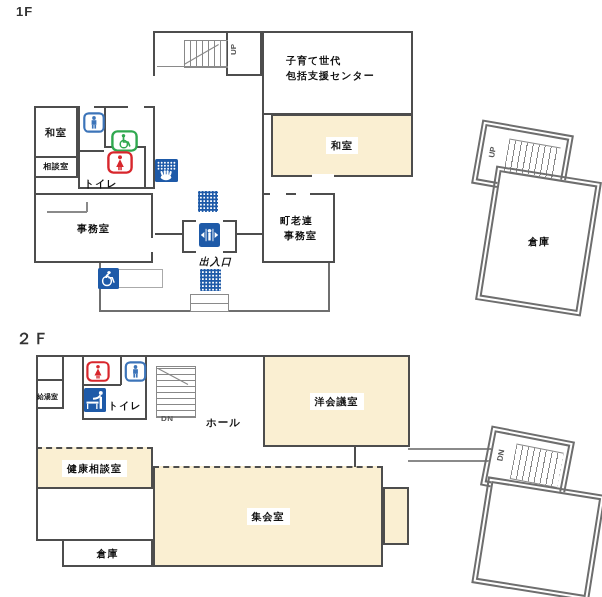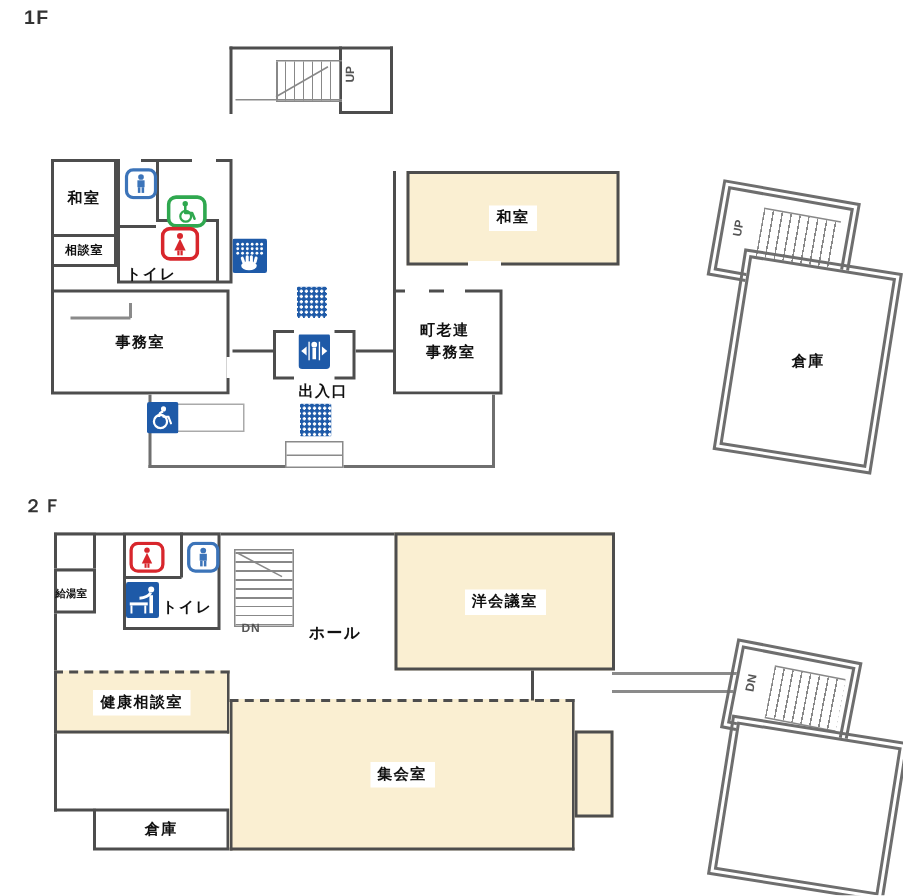--- a/index.html
+++ b/index.html
@@ -35,20 +35,26 @@
 
 
   <div class="room" style="left:153px;top:31px;width:109px;height:45px;border-bottom:none;"></div>
   <div class="wall" style="left:226px;top:31px;width:2px;height:45px;"></div>
   <div class="wall" style="left:226px;top:74px;width:36px;height:2px;"></div>
   <div class="treads-v" style="left:184px;top:40px;width:44px;height:26px;"></div>
   <div class="wall-l" style="left:157px;top:66px;width:71px;height:1px;"></div>
   <div class="slash" style="left:184px;top:64px;width:40px;height:1px;transform:rotate(-30deg);"></div>
   <div class="abs rot" style="left:228px;top:45px;">UP</div>
 
+  <div class="room" style="left:262px;top:31px;width:151px;height:84px;">
+    <div class="lbl abs" style="left:22px;top:20px;">
+      <span style="display:block">子育て世代</span>
+      <span style="display:block">包括支援センター</span>
+    </div>
+  </div>
 
   <div class="room beige flex" style="left:271px;top:114px;width:142px;height:63px;">
     <span class="lbl box">和室</span>
   </div>
 
 
   <div class="room flex" style="left:262px;top:193px;width:73px;height:70px;">
     <div class="lbl" style="text-align:left;">
       <span style="display:block">町老連</span>
       <span style="display:block;padding-left:4px;">事務室</span>
@@ -159,21 +165,21 @@
           <rect x="9.3" y="10" width="2.4" height="7.5" fill="#fff"></rect>
           <rect x="6.6" y="5.8" width="0.9" height="12.4" fill="#fff"></rect>
           <rect x="13.5" y="5.8" width="0.9" height="12.4" fill="#fff"></rect>
           <polygon points="5.4,9 5.4,15 1.8,12" fill="#fff"></polygon>
           <polygon points="15.6,9 15.6,15 19.2,12" fill="#fff"></polygon>
         </svg>
     </span>
   </div>
   <div class="gap" style="left:196px;top:218px;width:27px;height:5px;"></div>
   <div class="gap" style="left:196px;top:250px;width:27px;height:5px;"></div>
-  <div class="abs lbl" style="left:193px;top:254px;width:45px;text-align:center;">出入口</div>
+  <div class="abs lbl" style="left:193px;top:254px;width:45px;text-align:center;font-style:italic;">出入口</div>
 
   <div class="tactile" style="left:198px;top:191px;width:20px;height:21px;"></div>
   <div class="tactile" style="left:200px;top:269px;width:21px;height:22px;"></div>
 
   <div class="abs" style="left:190px;top:294px;width:39px;height:18px;border:1px solid #8a8a8a;box-sizing:border-box;background:#fff;">
     <div style="position:absolute;left:0;top:8px;width:100%;height:1px;background:#8a8a8a;"></div>
   </div>
 
   <div class="gap" style="left:80px;top:104px;width:14px;height:4px;"></div>
   <div class="gap" style="left:128px;top:104px;width:16px;height:4px;"></div>
@@ -185,21 +191,21 @@
   <div class="wall" style="left:262px;top:114px;width:2px;height:81px;"></div>
 
   <div class="dwall" style="left:480px;top:131px;width:85px;height:57px;transform:rotate(10deg);">
     <div class="treads-v" style="left:24px;top:8px;width:52px;height:38px;"></div>
     <div class="abs rot" style="left:4px;top:20px;">UP</div>
   </div>
   <div class="dwall flex" style="left:489px;top:177px;width:99px;height:128px;transform:rotate(9deg);">
     <span class="lbl" style="transform:rotate(-9deg);">倉庫</span>
   </div>
 
-  <div class="floor-title" style="left:16px;top:329px;font-size:12px;">２Ｆ</div>
+  <div class="floor-title" style="left:16px;top:329px;font-size:16px;">２Ｆ</div>
 
   <div class="wall" style="left:36px;top:355px;width:374px;height:2px;"></div>
   <div class="wall" style="left:36px;top:355px;width:2px;height:176px;"></div>
 
   <div class="room" style="left:36px;top:355px;width:28px;height:26px;"></div>
   <div class="room" style="left:36px;top:379px;width:28px;height:30px;"></div>
   <div class="abs lbl tiny" style="left:37px;top:392px;">給湯室</div>
 
   <div class="room" style="left:82px;top:355px;width:65px;height:65px;"></div>
   <div class="wall" style="left:120px;top:355px;width:2px;height:30px;"></div>

